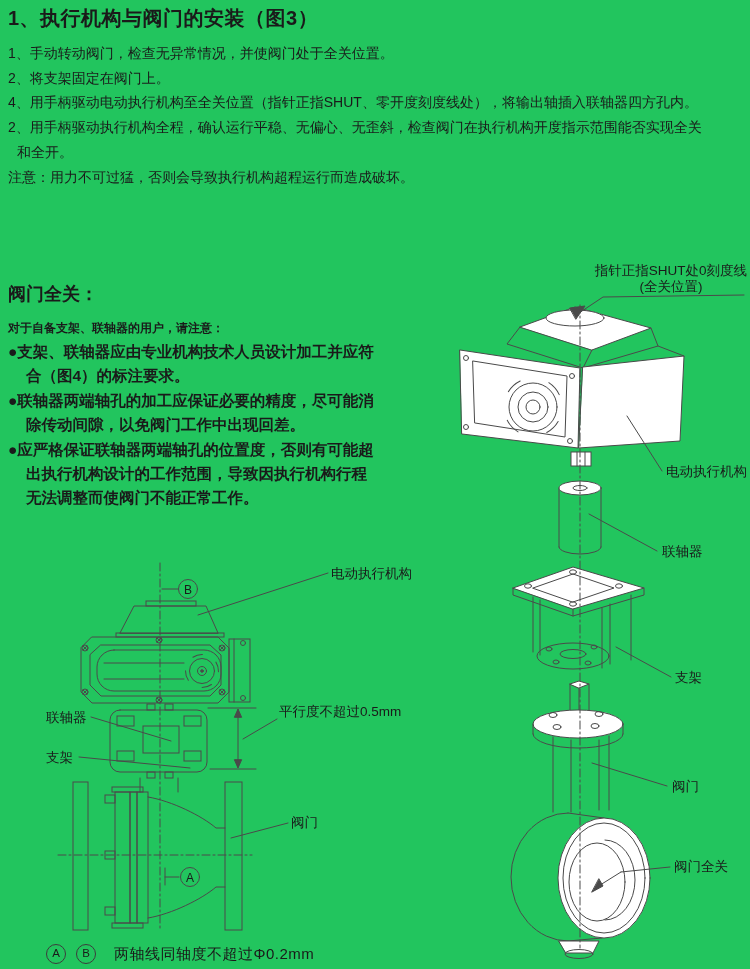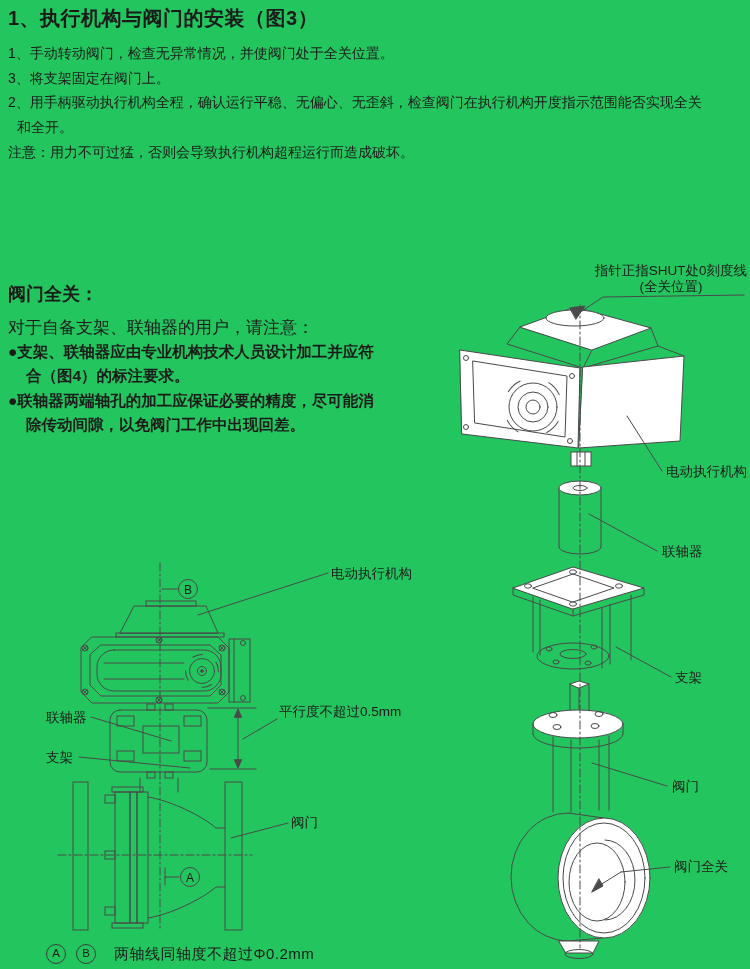--- a/index.html
+++ b/index.html
@@ -10,21 +10,21 @@
   .title{
     position:absolute;left:8px;top:5px;font-size:20px;font-weight:700;letter-spacing:0.5px;
   }
   .steps{
     position:absolute;left:8px;top:41px;width:740px;font-size:14px;line-height:24.7px;
   }
   .step{padding-left:9px;text-indent:-9px;}
   .step.wrap6{max-width:692px;}
   .notice{position:absolute;left:8px;top:282px;width:372px;}
   .notice-heading{font-size:18px;font-weight:700;margin:0 0 10px 0;}
-  .notice-intro{font-size:17px;font-weight:400;line-height:24px;}
+  .notice-intro{font-size:12px;font-weight:700;line-height:24px;}
   .bullet{font-size:15.5px;font-weight:700;line-height:24.4px;padding-left:18px;text-indent:-18px;}
   .diagram-svg{position:absolute;left:0;top:0;width:750px;height:969px;}
   .diagram-svg text{fill:#1a1a1a;font-size:13.5px;font-family:"Liberation Sans","DejaVu Sans",sans-serif;}
   .diagram-svg .mk{font-size:12px;}
   .footnote{
     position:absolute;left:46px;top:944px;display:flex;align-items:center;font-size:15px;
   }
   .circ{
     display:inline-flex;align-items:center;justify-content:center;
     width:18px;height:18px;border:1.4px solid #3c3c3c;border-radius:50%;
@@ -34,30 +34,32 @@
 </style>
 </head>
 <body>
 
 <div class="page">
 
   <div class="title">1、执行机构与阀门的安装（图3）</div>
 
   <div class="steps">
     <div class="step">1、手动转动阀门，检查无异常情况，并使阀门处于全关位置。</div>
-    <div class="step">3、将支架固定在阀门上。</div>
+    <div class="step">2、将支架固定在阀门上。</div>
+    <div class="step">4、用手柄驱动电动执行机构至全关位置（指针正指SHUT、零开度刻度线处），将输出轴插入联轴器四方孔内。</div>
     <div class="step wrap6">2、用手柄驱动执行机构全程，确认运行平稳、无偏心、无歪斜，检查阀门在执行机构开度指示范围能否实现全关和全开。</div>
     <div class="step">注意：用力不可过猛，否则会导致执行机构超程运行而造成破坏。</div>
   </div>
 
   <div class="notice">
     <div class="notice-heading">阀门全关：</div>
     <div class="notice-intro">对于自备支架、联轴器的用户，请注意：</div>
     <div class="bullet">●支架、联轴器应由专业机构技术人员设计加工并应符合（图4）的标注要求。</div>
     <div class="bullet">●联轴器两端轴孔的加工应保证必要的精度，尽可能消除传动间隙，以免阀门工作中出现回差。</div>
+    <div class="bullet">●应严格保证联轴器两端轴孔的位置度，否则有可能超出执行机构设计的工作范围，导致因执行机构行程无法调整而使阀门不能正常工作。</div>
   </div>
 
   <svg class="diagram-svg" viewBox="0 0 750 969" stroke="#4a4a4a" stroke-width="1" fill="none" stroke-linecap="round">
 
     <g>
 
       <g>
         <rect x="146" y="601" width="50" height="5"></rect>
         <polygon points="120,633 134,606 206,606 218,633"></polygon>
         <rect x="116" y="633" width="108" height="4"></rect>

